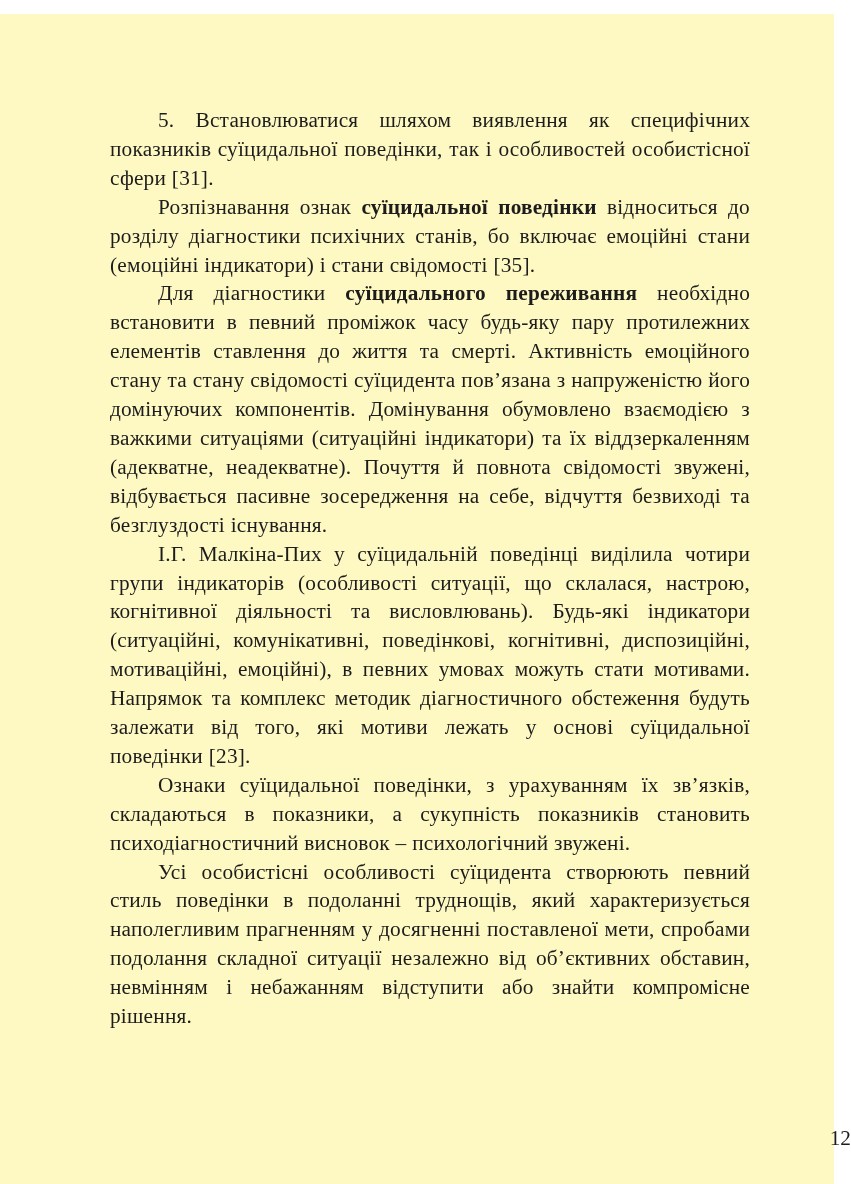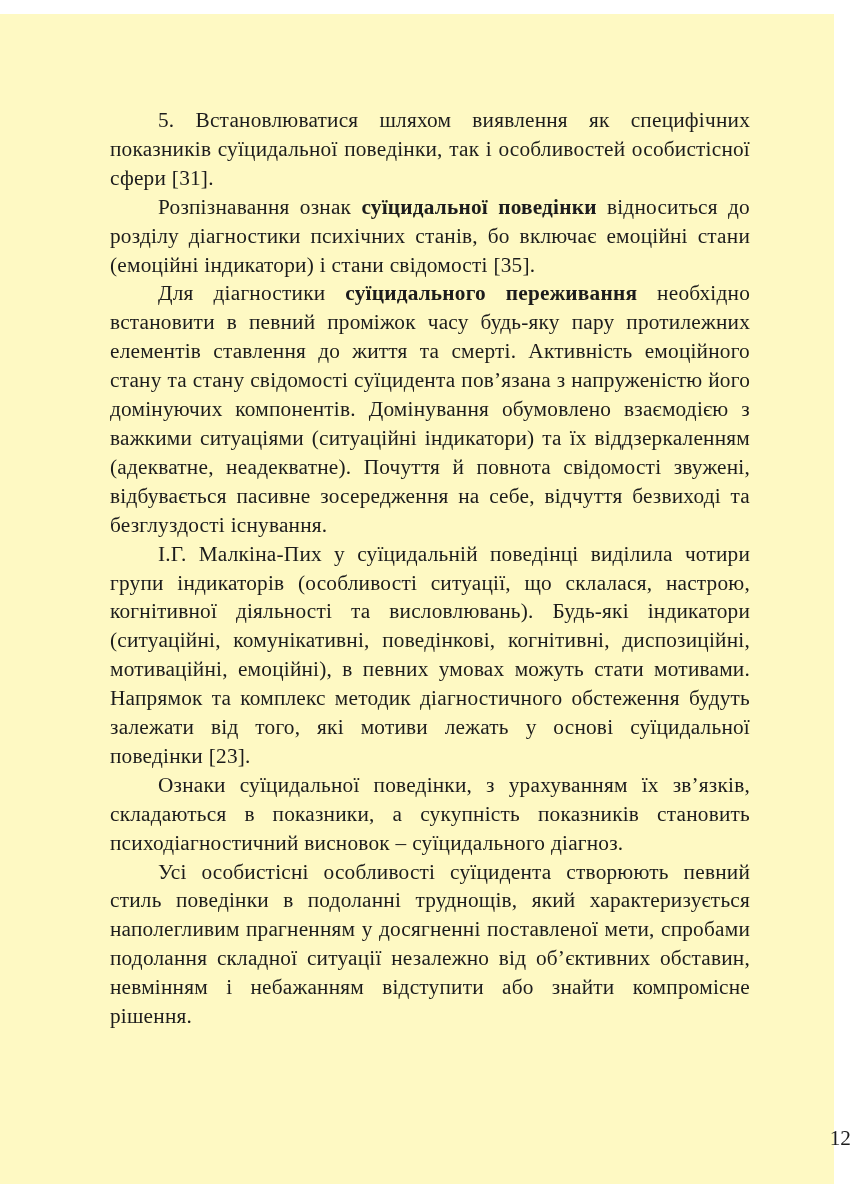--- a/index.html
+++ b/index.html
@@ -63,17 +63,17 @@
 </style>
 </head>
 <body>
 
 <div class="page">
   <div class="text-block" id="text-block">
       <p class="para">5. Встановлюватися шляхом виявлення як специфічних показників суїцидальної поведінки, так і особливостей особистісної сфери [31].</p>
       <p class="para">Розпізнавання ознак <b class="bold">суїцидальної поведінки</b> відноситься до розділу діагностики психічних станів, бо включає емоційні стани (емоційні індикатори) і стани свідомості [35].</p>
       <p class="para">Для діагностики <b class="bold">суїцидального переживання</b> необхідно встановити в певний проміжок часу будь-яку пару протилежних елементів ставлення до життя та смерті. Активність емоційного стану та стану свідомості суїцидента пов’язана з напруженістю його домінуючих компонентів. Домінування обумовлено взаємодією з важкими ситуаціями (ситуаційні індикатори) та їх віддзеркаленням (адекватне, неадекватне). Почуття й повнота свідомості звужені, відбувається пасивне зосередження на себе, відчуття безвиході та безглуздості існування.</p>
       <p class="para">І.Г. Малкіна-Пих у суїцидальній поведінці виділила чотири групи індикаторів (особливості ситуації, що склалася, настрою, когнітивної діяльності та висловлювань). Будь-які індикатори (ситуаційні, комунікативні, поведінкові, когнітивні, диспозиційні, мотиваційні, емоційні), в певних умовах можуть стати мотивами. Напрямок та комплекс методик діагностичного обстеження будуть залежати від того, які мотиви лежать у основі суїцидальної поведінки [23].</p>
-      <p class="para">Ознаки суїцидальної поведінки, з урахуванням їх зв’язків, складаються в показники, а сукупність показників становить психодіагностичний висновок – суїцидального діагноз.</p>
+      <p class="para">Ознаки суїцидальної поведінки, з урахуванням їх зв’язків, складаються в показники, а сукупність показників становить психодіагностичний висновок – психологічний звужені.</p>
       <p class="para">Усі особистісні особливості суїцидента створюють певний стиль поведінки в подоланні труднощів, який характеризується наполегливим прагненням у досягненні поставленої мети, спробами подолання складної ситуації незалежно від об’єктивних обставин, невмінням і небажанням відступити або знайти компромісне рішення.</p>
     </div>
   <div class="page-number">12</div>
 </div>
 
 </body></html>

